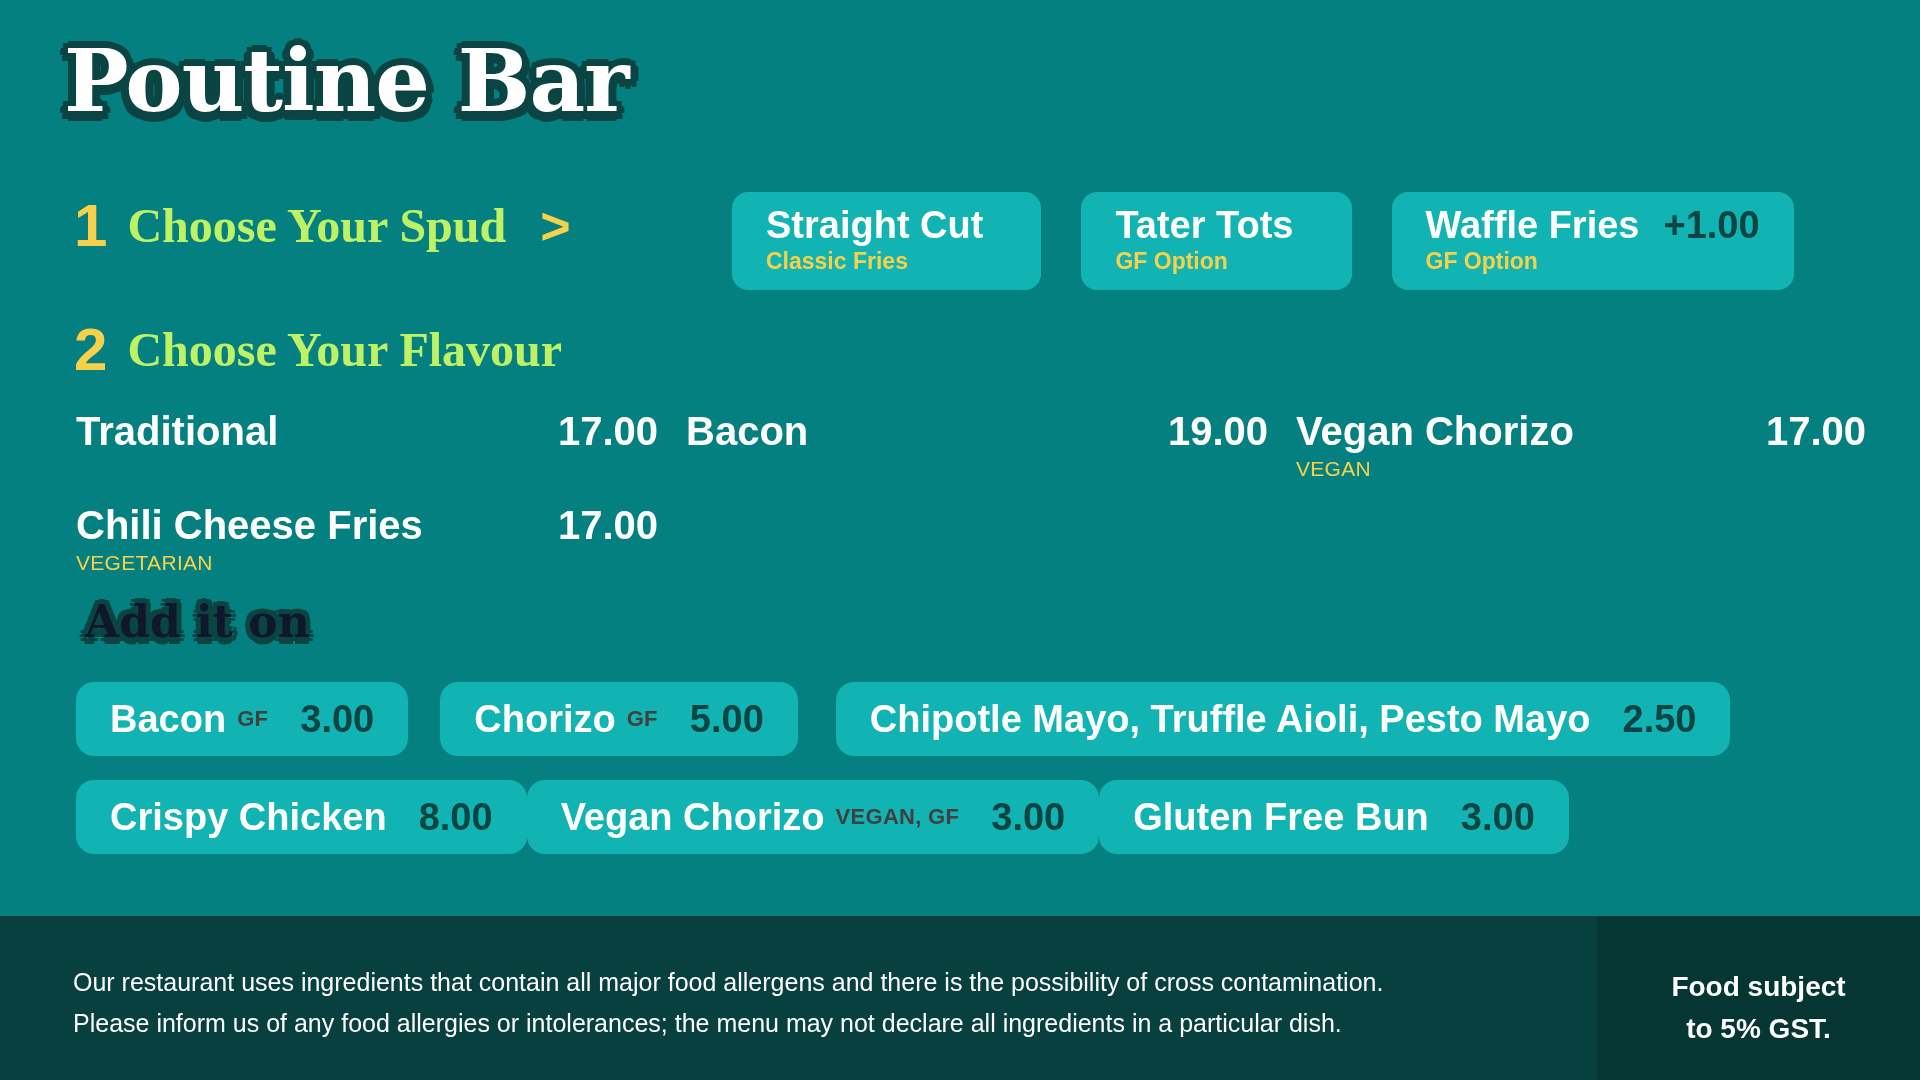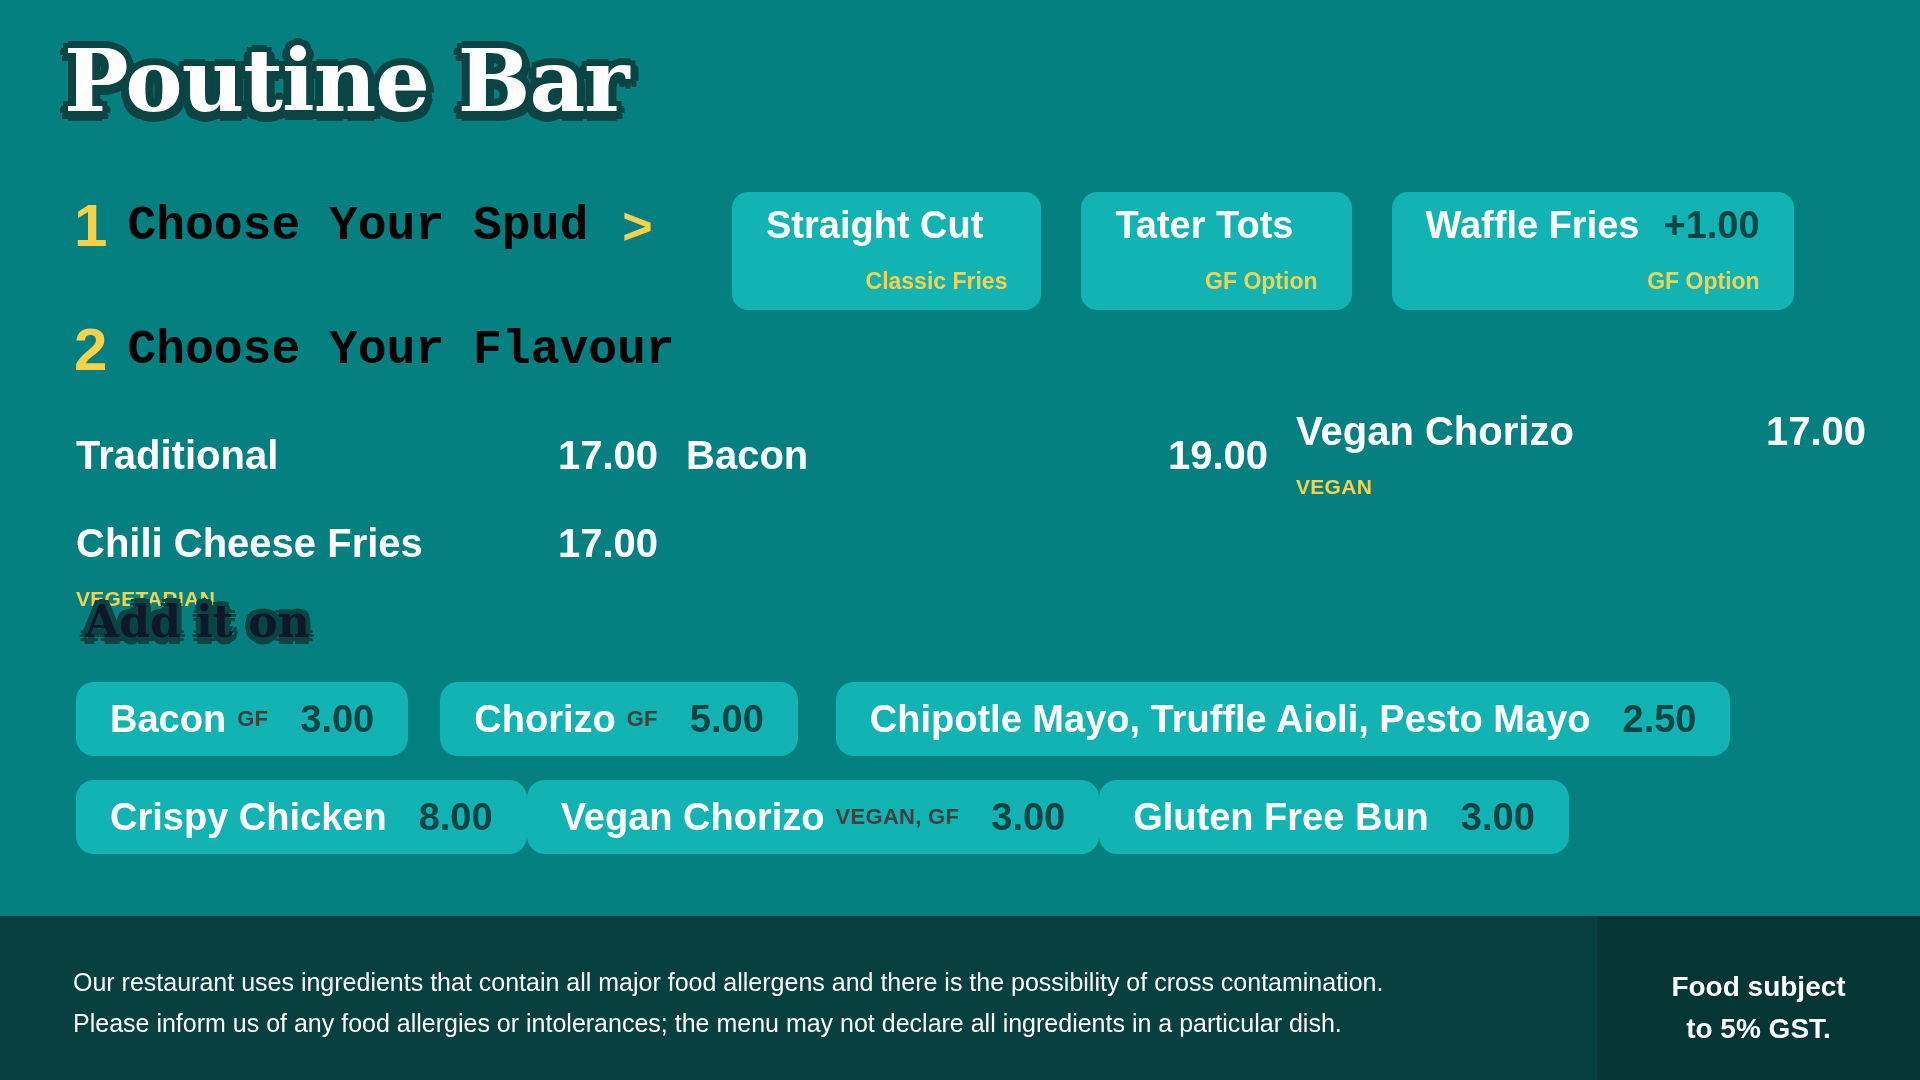--- a/index.html
+++ b/index.html
@@ -56,25 +56,25 @@
 
   .step-number {
     font-family: "Liberation Sans", sans-serif;
     font-weight: bold;
     font-size: 60px;
     line-height: 1;
     color: #f8d14b;
     margin-right: 20px;
   }
   .step-label {
-    font-family: Liberation Mono, monospace;
+    font-family: Liberation Serif, serif;
     font-weight: bold;
     font-size: 48px;
     line-height: 1;
-    color: #000000;
+    color: #bef264;
     white-space: nowrap;
   }
   .step-arrow {
     font-family: "Liberation Sans", sans-serif;
     font-weight: bold;
     font-size: 52px;
     line-height: 1;
     color: #f8d14b;
     margin-left: 34px;
   }
@@ -87,25 +87,24 @@
     display: flex;
     gap: 40px;
     align-items: stretch;
   }
   .spud-pill {
     background: #12b3b3;
     border-radius: 16px;
     padding: 14px 34px 16px 34px;
     display: flex;
     flex-direction: column;
-    align-items: flex-end;
+    align-items: flex-start;
     justify-content: center;
     min-height: 74px;
     box-sizing: border-box;
-    gap: 20px;
   }
   .spud-pill-main {
     display: flex;
     align-items: baseline;
     gap: 24px;
   }
   .spud-name {
     font-family: "Liberation Sans", sans-serif;
     font-weight: bold;
     font-size: 38px;
@@ -133,21 +132,21 @@
 
   
   #flavour-grid {
     position: absolute;
     left: 76px;
     top: 410px;
     width: 1790px;
   }
   .flavour-row {
     display: flex;
-    align-items: center;
+    align-items: flex-start;
     margin-bottom: 22px;
   }
   .flavour-cell {
     display: flex;
     align-items: flex-start;
     box-sizing: border-box;
   }
   .flavour-cell.col-a { width: 610px; }
   .flavour-cell.col-b { width: 610px; }
   .flavour-cell.col-c { width: 570px; }
@@ -160,26 +159,26 @@
   .flavour-name {
     font-family: "Liberation Sans", sans-serif;
     font-weight: bold;
     font-size: 40px;
     line-height: 1.06;
     color: #ffffff;
     white-space: nowrap;
   }
   .flavour-tag {
     font-family: "Liberation Sans", sans-serif;
-    font-weight: bold;
+    font-weight: normal;
     font-size: 21px;
     line-height: 1.2;
     letter-spacing: 0.3px;
     color: #f8d14b;
-    margin-top: 22px;
+    margin-top: 4px;
     white-space: nowrap;
   }
   .flavour-tag:empty { display: none; }
   .flavour-price {
     font-family: "Liberation Sans", sans-serif;
     font-weight: bold;
     font-size: 40px;
     line-height: 1.06;
     color: #ffffff;
     white-space: nowrap;

